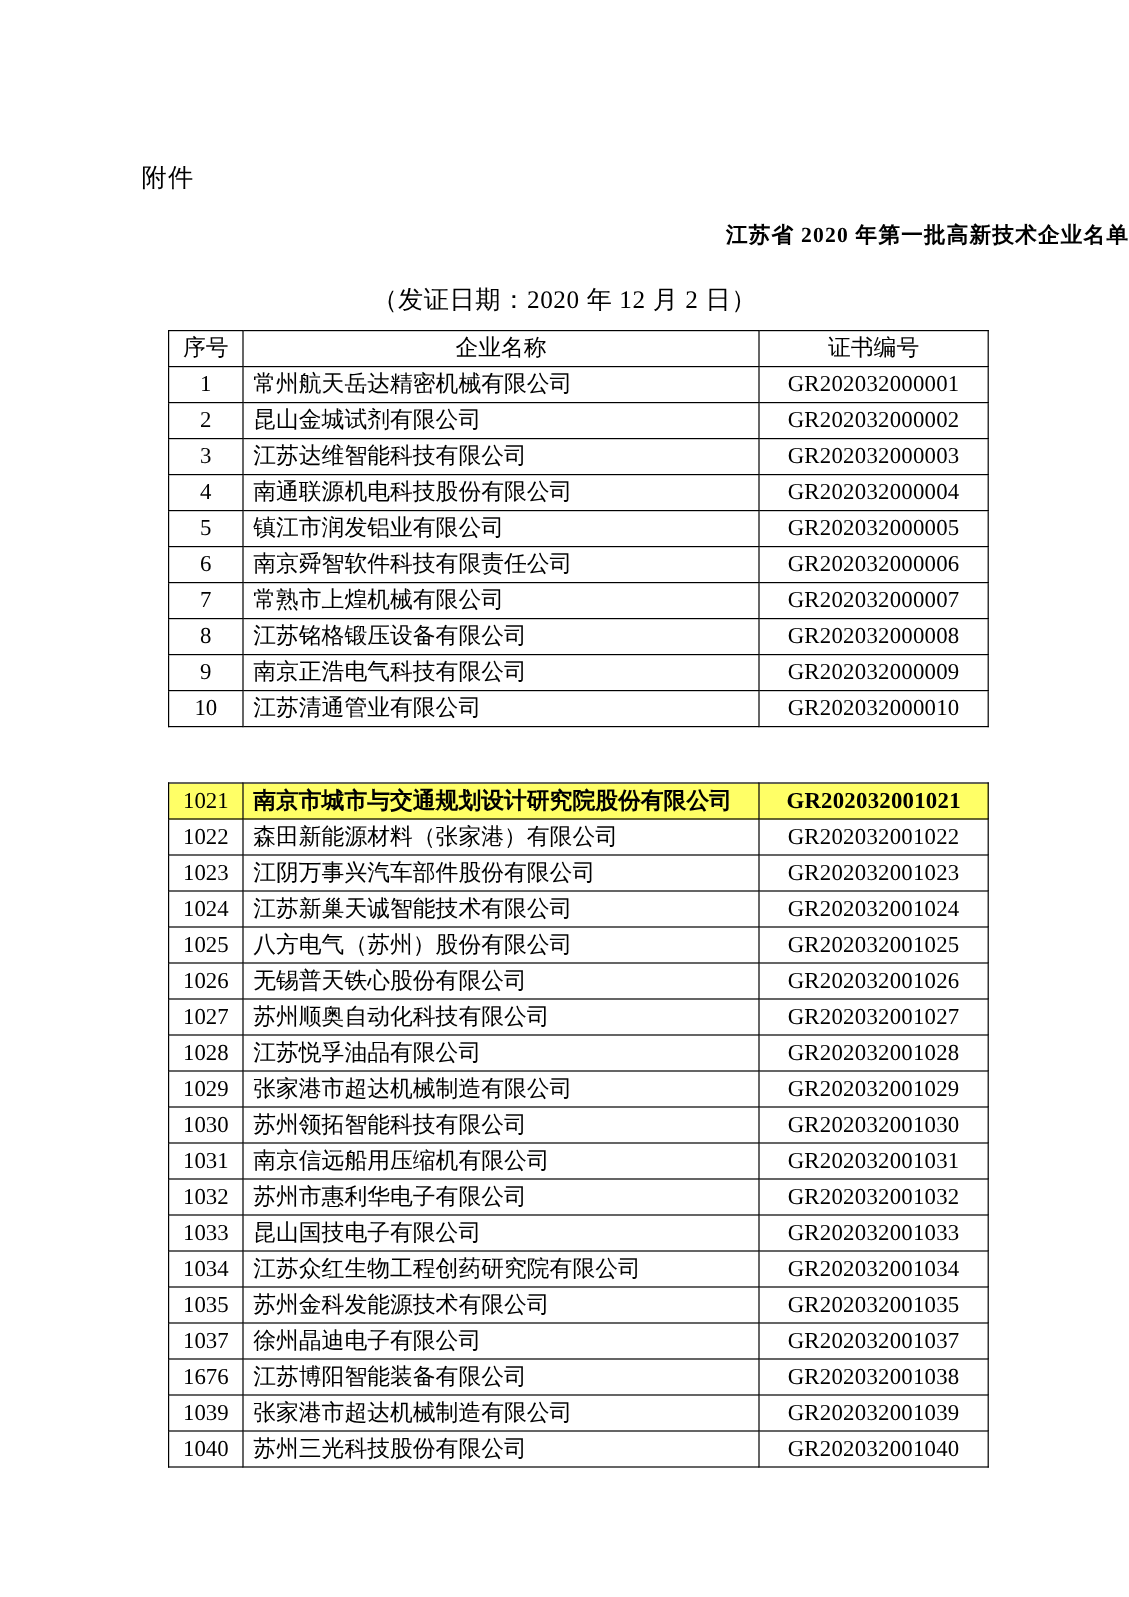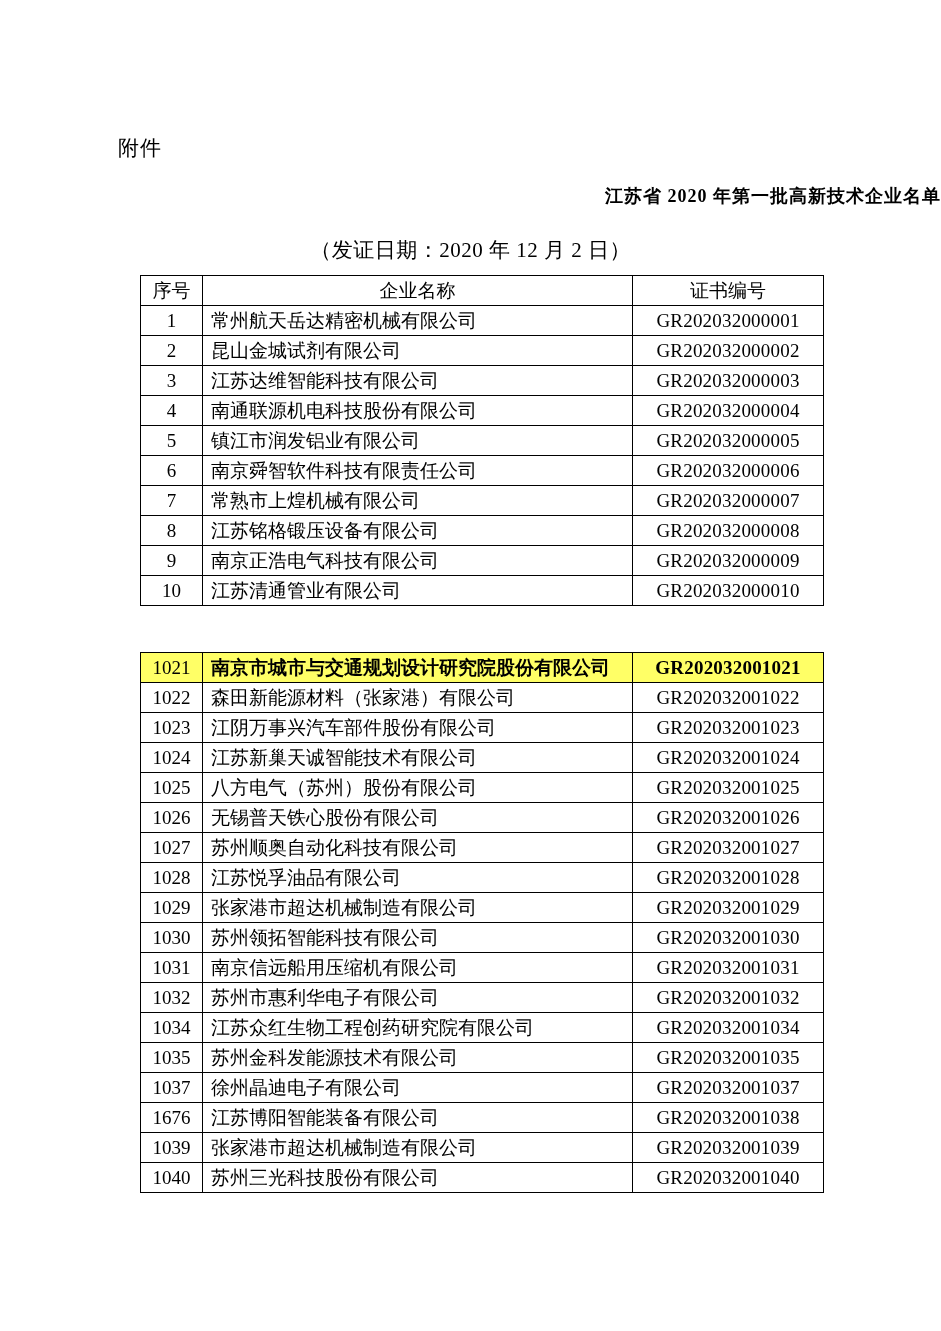--- a/index.html
+++ b/index.html
@@ -236,20 +236,25 @@
           <td class="seq">1031</td>
           <td class="name">南京信远船用压缩机有限公司</td>
           <td class="cert">GR202032001031</td>
         </tr>
         <tr>
           <td class="seq">1032</td>
           <td class="name">苏州市惠利华电子有限公司</td>
           <td class="cert">GR202032001032</td>
         </tr>
         <tr>
+          <td class="seq">1033</td>
+          <td class="name">昆山国技电子有限公司</td>
+          <td class="cert">GR202032001033</td>
+        </tr>
+        <tr>
           <td class="seq">1034</td>
           <td class="name">江苏众红生物工程创药研究院有限公司</td>
           <td class="cert">GR202032001034</td>
         </tr>
         <tr>
           <td class="seq">1035</td>
           <td class="name">苏州金科发能源技术有限公司</td>
           <td class="cert">GR202032001035</td>
         </tr>
         <tr>

